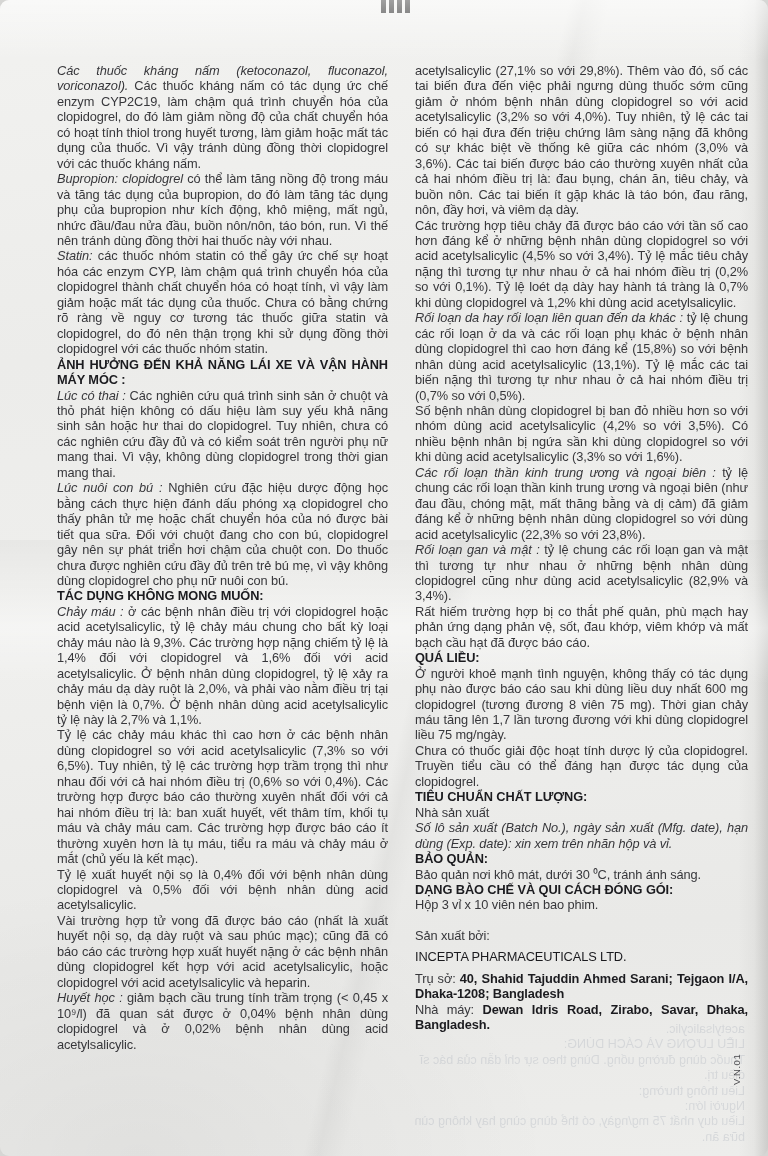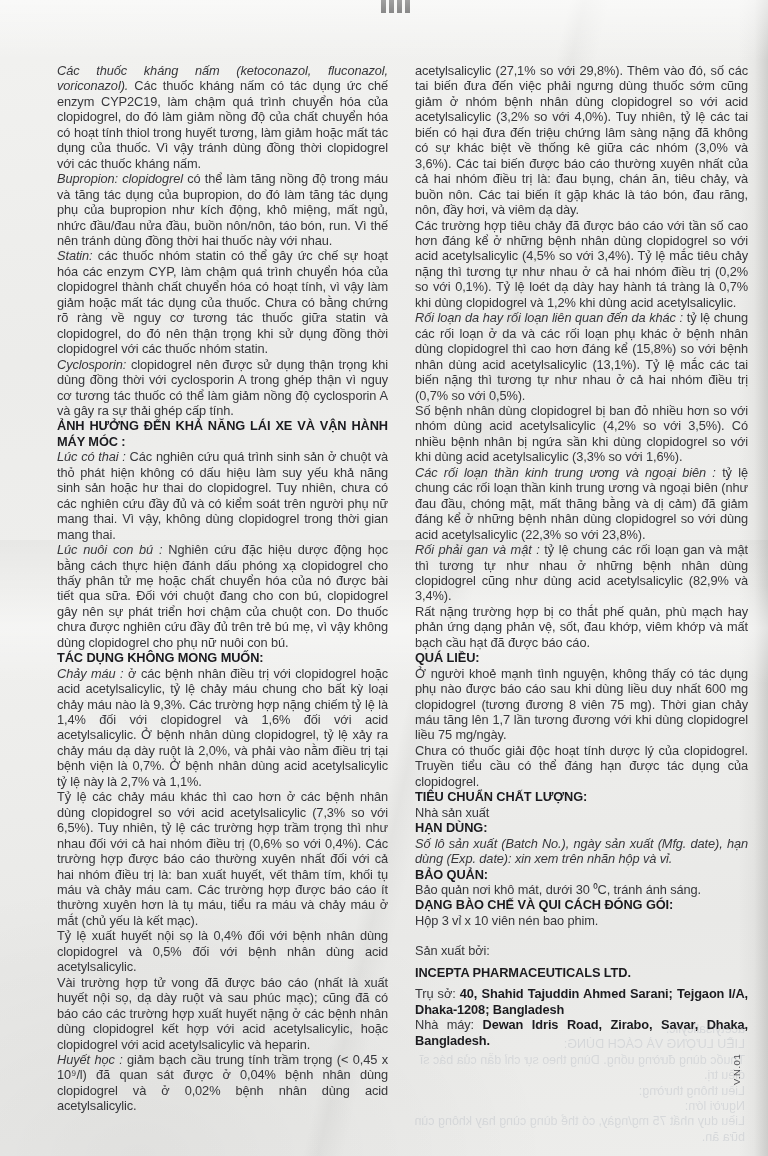--- a/index.html
+++ b/index.html
@@ -7,20 +7,21 @@
     position:relative;
     width:768px;height:1156px;
     margin:0 auto;
     overflow:hidden;
     font-family:"Liberation Sans",sans-serif;
     background:
       radial-gradient(90% 40% at 18% 100%, rgba(0,0,0,0.05), transparent 60%),
       linear-gradient(to left, rgba(110,110,108,0.25), rgba(110,110,108,0.06) 14px, transparent 30px),
       linear-gradient(103deg, transparent 55%, rgba(0,0,0,0.035) 56.5%, transparent 59%),
       linear-gradient(176deg, #f2f2f0 0%, #ececea 30%, #efefed 55%, #e9e9e7 80%, #ededeb 100%);
+    border-radius: 9px;
   }
   .sheet::before{
     content:"";position:absolute;left:0;top:540px;width:100%;height:160px;pointer-events:none;
     background:linear-gradient(rgba(0,0,0,0.028), transparent 28%, rgba(255,255,255,0.4) 55%, transparent 90%);
   }
   .sheet::after{
     content:"";position:absolute;left:0;top:0;width:100%;height:60px;pointer-events:none;
     background:linear-gradient(rgba(255,255,255,0.55), transparent);
   }
   .regmarks{position:absolute;left:381px;top:0;display:flex;gap:3px;}
@@ -30,21 +31,21 @@
     font-size:12.8px;line-height:15.45px;
     color:#37373b;text-align:justify;
     letter-spacing:-0.1px;
   }
   .col-left{left:57px;}
   .col-right{left:415px;width:333px;}
   .col p{margin:0;padding:0;}
   .head{font-weight:700;color:#1b1b1f;}
   .lead{font-style:italic;}
   .it{font-style:italic;}
-  .bold{font-weight:700;color:#1b1b1f;}
+  .bold{font-weight:400;color:#1b1b1f;}
   .gap{margin-top:15px !important;}
   .gap-s{margin-top:6px !important;}
   .addr b{color:#1b1b1f;}
   .code-vertical{
     position:absolute;left:731px;top:1085px;
     transform:rotate(-90deg);transform-origin:top left;
     font-size:9.5px;color:#4a4a4e;letter-spacing:0.5px;
   }
   .bleed{
     position:absolute;left:415px;top:1022px;width:330px;
@@ -63,47 +64,45 @@
     <i></i>
     <i></i>
     <i></i>
     <i></i>
   </div>
 
   <div class="col col-left">
     <p><span class="lead">Các thuốc kháng nấm (ketoconazol, fluconazol, voriconazol).</span><span> Các thuốc kháng nấm có tác dụng ức chế enzym CYP2C19, làm chậm quá trình chuyển hóa của clopidogrel, do đó làm giảm nồng độ của chất chuyển hóa có hoạt tính thiol trong huyết tương, làm giảm hoặc mất tác dụng của thuốc. Vì vậy tránh dùng đồng thời clopidogrel với các thuốc kháng nấm.</span></p>
     <p><span class="lead">Bupropion: clopidogrel</span><span> có thể làm tăng nồng độ trong máu và tăng tác dụng của bupropion, do đó làm tăng tác dụng phụ của bupropion như kích động, khô miệng, mất ngủ, nhức đầu/đau nửa đầu, buồn nôn/nôn, táo bón, run. Vì thế nên tránh dùng đồng thời hai thuốc này với nhau.</span></p>
     <p><span class="lead">Statin:</span><span> các thuốc nhóm statin có thể gây ức chế sự hoạt hóa các enzym CYP, làm chậm quá trình chuyển hóa của clopidogrel thành chất chuyển hóa có hoạt tính, vì vậy làm giảm hoặc mất tác dụng của thuốc. Chưa có bằng chứng rõ ràng về nguy cơ tương tác thuốc giữa statin và clopidogrel, do đó nên thận trọng khi sử dụng đồng thời clopidogrel với các thuốc nhóm statin.</span></p>
-    <p><span class="lead">Cyclosporin:</span><span> clopidogrel nên được sử dụng thận trọng khi dùng đồng thời với cyclosporin A trong ghép thận vì nguy cơ tương tác thuốc có thể làm giảm nồng độ cyclosporin A và gây ra sự thải ghép cấp tính.</span></p>
     <p class="head">ẢNH HƯỞNG ĐẾN KHẢ NĂNG LÁI XE VÀ VẬN HÀNH MÁY MÓC :</p>
     <p><span class="lead">Lúc có thai :</span><span> Các nghiên cứu quá trình sinh sản ở chuột và thỏ phát hiện không có dấu hiệu làm suy yếu khả năng sinh sản hoặc hư thai do clopidogrel. Tuy nhiên, chưa có các nghiên cứu đầy đủ và có kiểm soát trên người phụ nữ mang thai. Vì vậy, không dùng clopidogrel trong thời gian mang thai.</span></p>
     <p><span class="lead">Lúc nuôi con bú :</span><span> Nghiên cứu đặc hiệu dược động học bằng cách thực hiện đánh dấu phóng xạ clopidogrel cho thấy phân tử mẹ hoặc chất chuyển hóa của nó được bài tiết qua sữa. Đối với chuột đang cho con bú, clopidogrel gây nên sự phát triển hơi chậm của chuột con. Do thuốc chưa được nghiên cứu đầy đủ trên trẻ bú mẹ, vì vậy không dùng clopidogrel cho phụ nữ nuôi con bú.</span></p>
     <p class="head">TÁC DỤNG KHÔNG MONG MUỐN:</p>
     <p><span class="lead">Chảy máu :</span><span> ở các bệnh nhân điều trị với clopidogrel hoặc acid acetylsalicylic, tỷ lệ chảy máu chung cho bất kỳ loại chảy máu nào là 9,3%. Các trường hợp nặng chiếm tỷ lệ là 1,4% đối với clopidogrel và 1,6% đối với acid acetylsalicylic. Ở bệnh nhân dùng clopidogrel, tỷ lệ xảy ra chảy máu dạ dày ruột là 2,0%, và phải vào nằm điều trị tại bệnh viện là 0,7%. Ở bệnh nhân dùng acid acetylsalicylic tỷ lệ này là 2,7% và 1,1%.</span></p>
     <p>Tỷ lệ các chảy máu khác thì cao hơn ở các bệnh nhân dùng clopidogrel so với acid acetylsalicylic (7,3% so với 6,5%). Tuy nhiên, tỷ lệ các trường hợp trầm trọng thì như nhau đối với cả hai nhóm điều trị (0,6% so với 0,4%). Các trường hợp được báo cáo thường xuyên nhất đối với cả hai nhóm điều trị là: ban xuất huyết, vết thâm tím, khối tụ máu và chảy máu cam. Các trường hợp được báo cáo ít thường xuyên hơn là tụ máu, tiểu ra máu và chảy máu ở mắt (chủ yếu là kết mạc).</p>
     <p>Tỷ lệ xuất huyết nội sọ là 0,4% đối với bệnh nhân dùng clopidogrel và 0,5% đối với bệnh nhân dùng acid acetylsalicylic.</p>
     <p>Vài trường hợp tử vong đã được báo cáo (nhất là xuất huyết nội sọ, dạ dày ruột và sau phúc mạc); cũng đã có báo cáo các trường hợp xuất huyết nặng ở các bệnh nhân dùng clopidogrel kết hợp với acid acetylsalicylic, hoặc clopidogrel với acid acetylsalicylic và heparin.</p>
     <p><span class="lead">Huyết học :</span><span> giảm bạch cầu trung tính trầm trọng (&lt; 0,45 x 10⁹/l) đã quan sát được ở 0,04% bệnh nhân dùng clopidogrel và ở 0,02% bệnh nhân dùng acid acetylsalicylic.</span></p>
 
   </div>
 
   <div class="col col-right">
     <p>acetylsalicylic (27,1% so với 29,8%). Thêm vào đó, số các tai biến đưa đến việc phải ngưng dùng thuốc sớm cũng giảm ở nhóm bệnh nhân dùng clopidogrel so với acid acetylsalicylic (3,2% so với 4,0%). Tuy nhiên, tỷ lệ các tai biến có hại đưa đến triệu chứng lâm sàng nặng đã không có sự khác biệt về thống kê giữa các nhóm (3,0% và 3,6%). Các tai biến được báo cáo thường xuyên nhất của cả hai nhóm điều trị là: đau bụng, chán ăn, tiêu chảy, và buồn nôn. Các tai biến ít gặp khác là táo bón, đau răng, nôn, đầy hơi, và viêm dạ dày.</p>
     <p>Các trường hợp tiêu chảy đã được báo cáo với tần số cao hơn đáng kể ở những bệnh nhân dùng clopidogrel so với acid acetylsalicylic (4,5% so với 3,4%). Tỷ lệ mắc tiêu chảy nặng thì tương tự như nhau ở cả hai nhóm điều trị (0,2% so với 0,1%). Tỷ lệ loét dạ dày hay hành tá tràng là 0,7% khi dùng clopidogrel và 1,2% khi dùng acid acetylsalicylic.</p>
     <p><span class="lead">Rối loạn da hay rối loạn liên quan đến da khác :</span><span> tỷ lệ chung các rối loạn ở da và các rối loạn phụ khác ở bệnh nhân dùng clopidogrel thì cao hơn đáng kể (15,8%) so với bệnh nhân dùng acid acetylsalicylic (13,1%). Tỷ lệ mắc các tai biến nặng thì tương tự như nhau ở cả hai nhóm điều trị (0,7% so với 0,5%).</span></p>
     <p>Số bệnh nhân dùng clopidogrel bị ban đỏ nhiều hơn so với nhóm dùng acid acetylsalicylic (4,2% so với 3,5%). Có nhiều bệnh nhân bị ngứa sần khi dùng clopidogrel so với khi dùng acid acetylsalicylic (3,3% so với 1,6%).</p>
     <p><span class="lead">Các rối loạn thần kinh trung ương và ngoại biên :</span><span> tỷ lệ chung các rối loạn thần kinh trung ương và ngoại biên (như đau đầu, chóng mặt, mất thăng bằng và dị cảm) đã giảm đáng kể ở những bệnh nhân dùng clopidogrel so với dùng acid acetylsalicylic (22,3% so với 23,8%).</span></p>
-    <p><span class="lead">Rối phải gan và mật :</span><span> tỷ lệ chung các rối loạn gan và mật thì tương tự như nhau ở những bệnh nhân dùng clopidogrel cũng như dùng acid acetylsalicylic (82,9% và 3,4%).</span></p>
-    <p>Rất nặng trường hợp bị co thắt phế quản, phù mạch hay phản ứng dạng phản vệ, sốt, đau khớp, viêm khớp và mất bạch cầu hạt đã được báo cáo.</p>
+    <p><span class="lead">Rối loạn gan và mật :</span><span> tỷ lệ chung các rối loạn gan và mật thì tương tự như nhau ở những bệnh nhân dùng clopidogrel cũng như dùng acid acetylsalicylic (82,9% và 3,4%).</span></p>
+    <p>Rất hiếm trường hợp bị co thắt phế quản, phù mạch hay phản ứng dạng phản vệ, sốt, đau khớp, viêm khớp và mất bạch cầu hạt đã được báo cáo.</p>
     <p class="head">QUÁ LIỀU:</p>
     <p>Ở người khoẻ mạnh tình nguyện, không thấy có tác dụng phụ nào được báo cáo sau khi dùng liều duy nhất 600 mg clopidogrel (tương đương 8 viên 75 mg). Thời gian chảy máu tăng lên 1,7 lần tương đương với khi dùng clopidogrel liều 75 mg/ngày.</p>
     <p>Chưa có thuốc giải độc hoạt tính dược lý của clopidogrel. Truyền tiểu cầu có thể đáng hạn được tác dụng của clopidogrel.</p>
     <p class="head">TIÊU CHUẨN CHẤT LƯỢNG:</p>
     <p>Nhà sản xuất</p>
-    <p class="head">HẠN DÙNG:</p>
     <p class="it">Số lô sản xuất (Batch No.), ngày sản xuất (Mfg. date), hạn dùng (Exp. date): xin xem trên nhãn hộp và vỉ.</p>
     <p class="head">BẢO QUẢN:</p>
     <p>Bảo quản nơi khô mát, dưới 30 ⁰C, tránh ánh sáng.</p>
     <p class="head">DẠNG BÀO CHẾ VÀ QUI CÁCH ĐÓNG GÓI:</p>
     <p>Hộp 3 vỉ x 10 viên nén bao phim.</p>
     <p class="gap">Sản xuất bởi:</p>
     <p class="bold gap-s">INCEPTA PHARMACEUTICALS LTD.</p>
     <p class="addr gap-s"><span>Trụ sở:</span><b> 40, Shahid Tajuddin Ahmed Sarani; Tejgaon I/A, Dhaka-1208; Bangladesh</b></p>
     <p class="addr"><span>Nhà máy:</span><b> Dewan Idris Road, Zirabo, Savar, Dhaka, Bangladesh.</b></p>
   </div>

